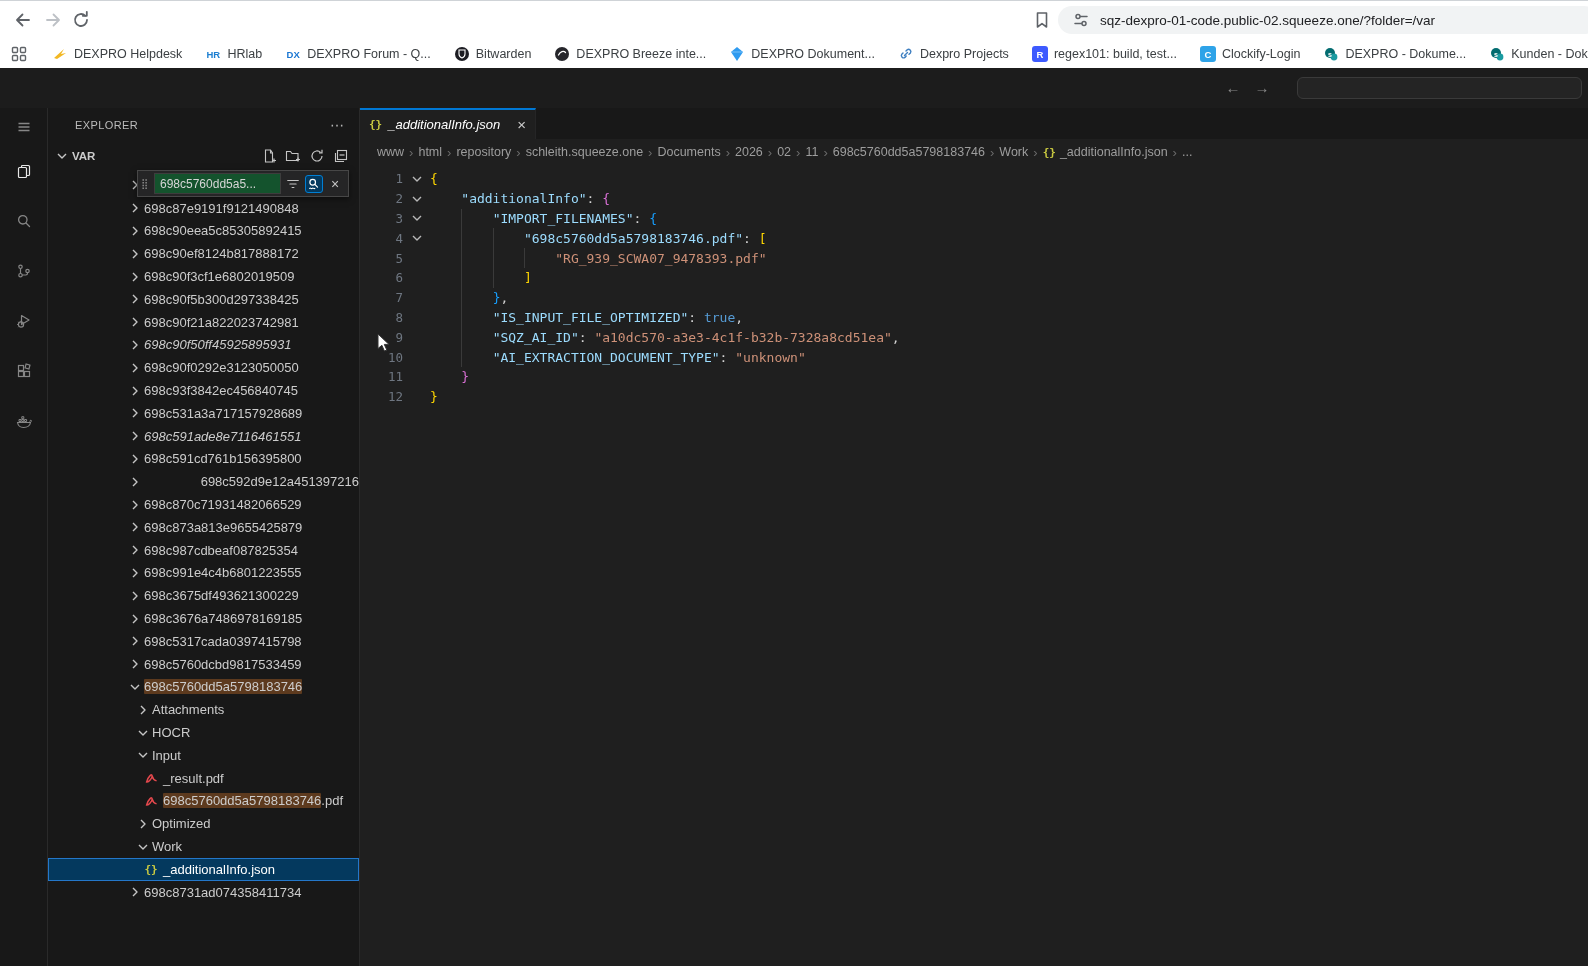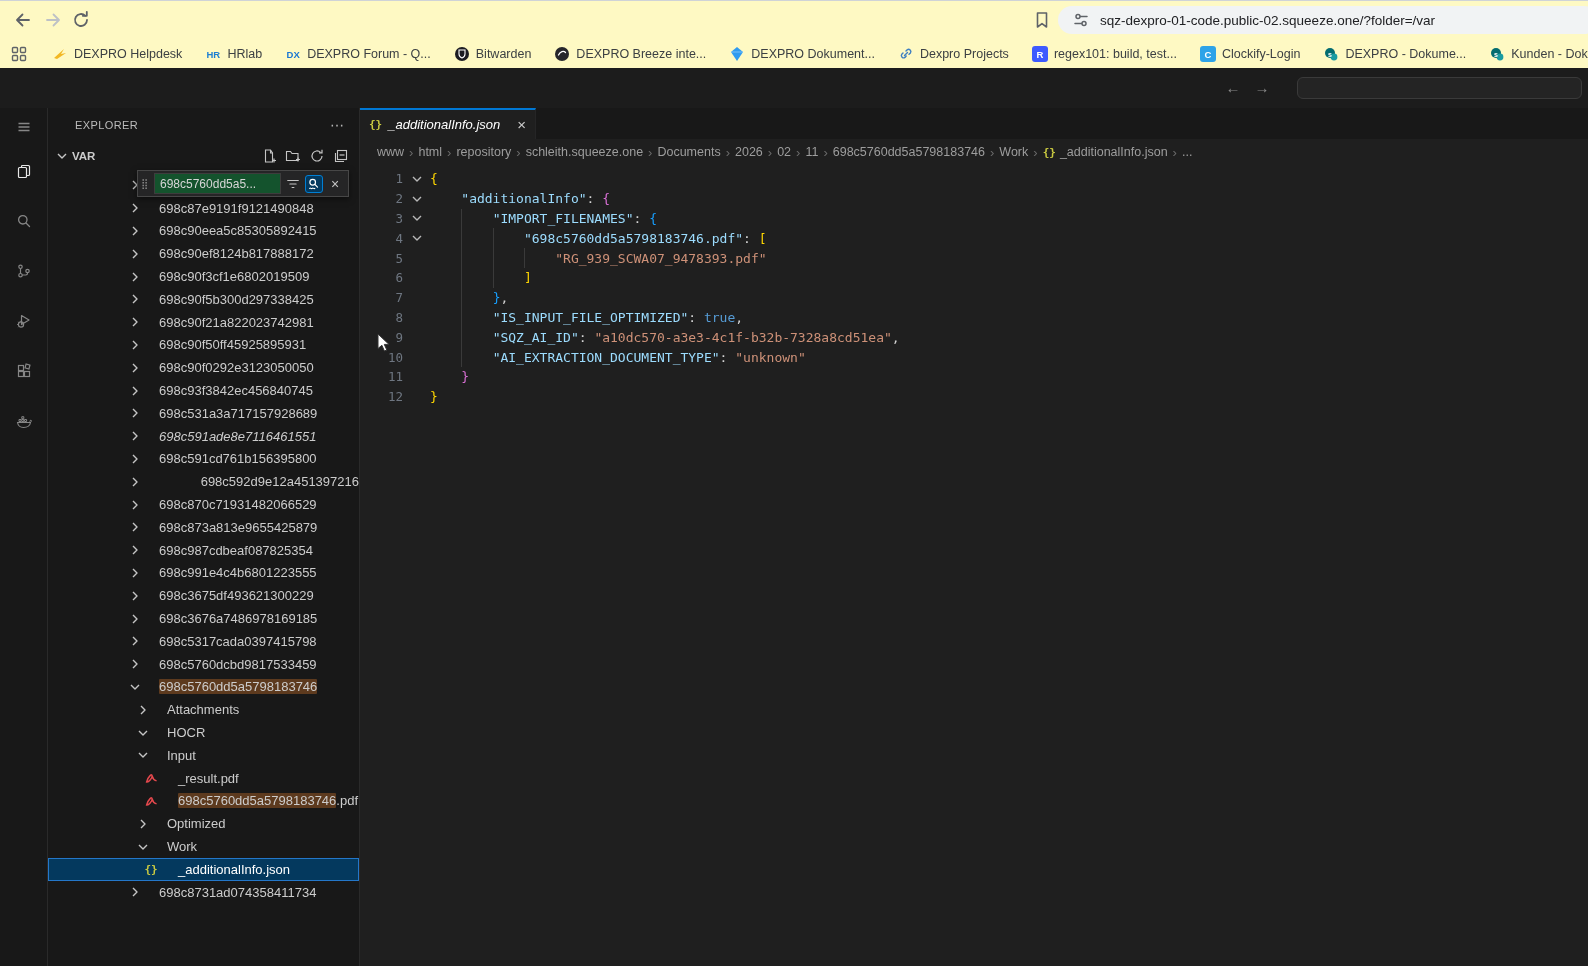--- a/index.html
+++ b/index.html
@@ -1,20 +1,20 @@
 <!DOCTYPE html>
 <html><head>
 <meta charset="utf-8">
 <style>
   * { margin:0; padding:0; box-sizing:border-box; }
   body { background:#000; font-family:"Liberation Sans", sans-serif; }
   .window { position:relative; width:1588px; height:966px; overflow:hidden; background:#1f1f1f; }
 
   
-  .chrome { position:absolute; top:0; left:0; right:0; height:68px; background:#fef9c3; border-top:1px solid #cfd3d7; }
+  .chrome { position:absolute; top:0; left:0; right:0; height:68px; background:#ffffff; border-top:1px solid #cfd3d7; }
   .chrome-toolbar { position:relative; height:38px; }
   .nav-btn { position:absolute; top:8px; width:22px; height:22px; color:#5f6368; }
   .nav-btn.disabled { color:#bdc1c6; }
   .bookmark-flag { position:absolute; left:1032px; top:9px; width:20px; height:20px; color:#5f6368; }
   .url-pill { position:absolute; left:1058px; right:-10px; top:5px; height:28px; background:#f1f3f4; border-radius:14px; display:flex; align-items:center; padding-left:14px; gap:10px; }
   .perm-icon { width:18px; height:18px; color:#5f6368; flex-shrink:0; }
   .url-text { font-size:13.5px; color:#202124; white-space:nowrap; }
 
   .bookmarks-bar { height:30px; display:flex; align-items:center; padding-left:10px; font-size:12.5px; color:#3c4043; }
   .apps-icon { width:18px; height:18px; color:#5f6368; margin-right:10px; }
@@ -51,21 +51,21 @@
 
   .filter-widget { position:absolute; top:62px; left:89px; width:212px; height:27px; background:#252526; border:1px solid #474747; display:flex; align-items:center; z-index:6; box-shadow:0 2px 6px rgba(0,0,0,.5); padding:0 4px 0 3px; }
   .fw-grip { color:#8a8a8a; font-size:10px; letter-spacing:-2px; width:13px; line-height:9px; }
   .fw-input { flex:1; height:21px; background:#14532d; border:1px solid #3d3d3d; color:#d6d6d6; font-size:12px; padding:0 5px; display:flex; align-items:center; white-space:nowrap; overflow:hidden; }
   .fw-icon { width:18px; height:18px; display:flex; align-items:center; justify-content:center; color:#c5c5c5; margin-left:3px; }
   .fw-icon.toggled { background:#04395e; border:1px solid #007fd4; border-radius:3px; color:#ffffff; }
 
   .tree { position:absolute; top:66px; left:0; right:0; z-index:2; }
   .tree-row { height:22.8px; display:flex; align-items:center; color:#cccccc; position:relative; }
   .tree-row.sel { background:#04395e; box-shadow:inset 0 0 0 1px #2477c9; color:#ffffff; }
-  .t-label { margin-left:16px; white-space:nowrap; }
+  .t-label { margin-left:1px; white-space:nowrap; }
   .hl { background:#5d3a1e; border-radius:1px; }
   .f-icon { width:16px; height:16px; display:inline-flex; align-items:center; justify-content:center; flex-shrink:0; margin-right:3px; }
   .json-braces { color:#cbcb41; font-family:"DejaVu Sans Mono",monospace; font-size:11px; font-weight:bold; }
 
   .editor { flex:1; background:#1f1f1f; display:flex; flex-direction:column; position:relative; }
   .tabbar { height:31px; background:#181818; display:flex; flex-shrink:0; }
   .tab { width:176px; background:#1f1f1f; border-top:2px solid #0078d4; border-right:1px solid #252526; display:flex; align-items:center; padding:0 9px; gap:6px; }
   .tab-label { font-size:13px; font-style:italic; color:#ffffff; flex:1; white-space:nowrap; }
   .tab-close { color:#cccccc; font-size:15px; line-height:1; }
   .breadcrumbs { height:26px; display:flex; align-items:center; padding-left:17px; font-size:12.5px; color:#9d9d9d; flex-shrink:0; }
@@ -369,21 +369,21 @@
               <span class="t-label">698c90f5b300d297338425</span>
             </div>
             <div class="tree-row" style="padding-left: 79px;">
               <span class="twisty ">
                 <svg width="16" height="16" viewBox="0 0 16 16">
                   <path d="M6 4l4 4-4 4" fill="none" stroke="currentColor" stroke-width="1.4" stroke-linejoin="round"></path>
                 </svg>
               </span>
               <span class="t-label">698c90f21a822023742981</span>
             </div>
-            <div class="tree-row" style="padding-left: 79px;">
+            <div class="tree-row" style="padding-left: 79px; font-style: italic;">
               <span class="twisty ">
                 <svg width="16" height="16" viewBox="0 0 16 16">
                   <path d="M6 4l4 4-4 4" fill="none" stroke="currentColor" stroke-width="1.4" stroke-linejoin="round"></path>
                 </svg>
               </span>
               <span class="t-label">698c90f50ff45925895931</span>
             </div>
             <div class="tree-row" style="padding-left: 79px;">
               <span class="twisty ">
                 <svg width="16" height="16" viewBox="0 0 16 16">

